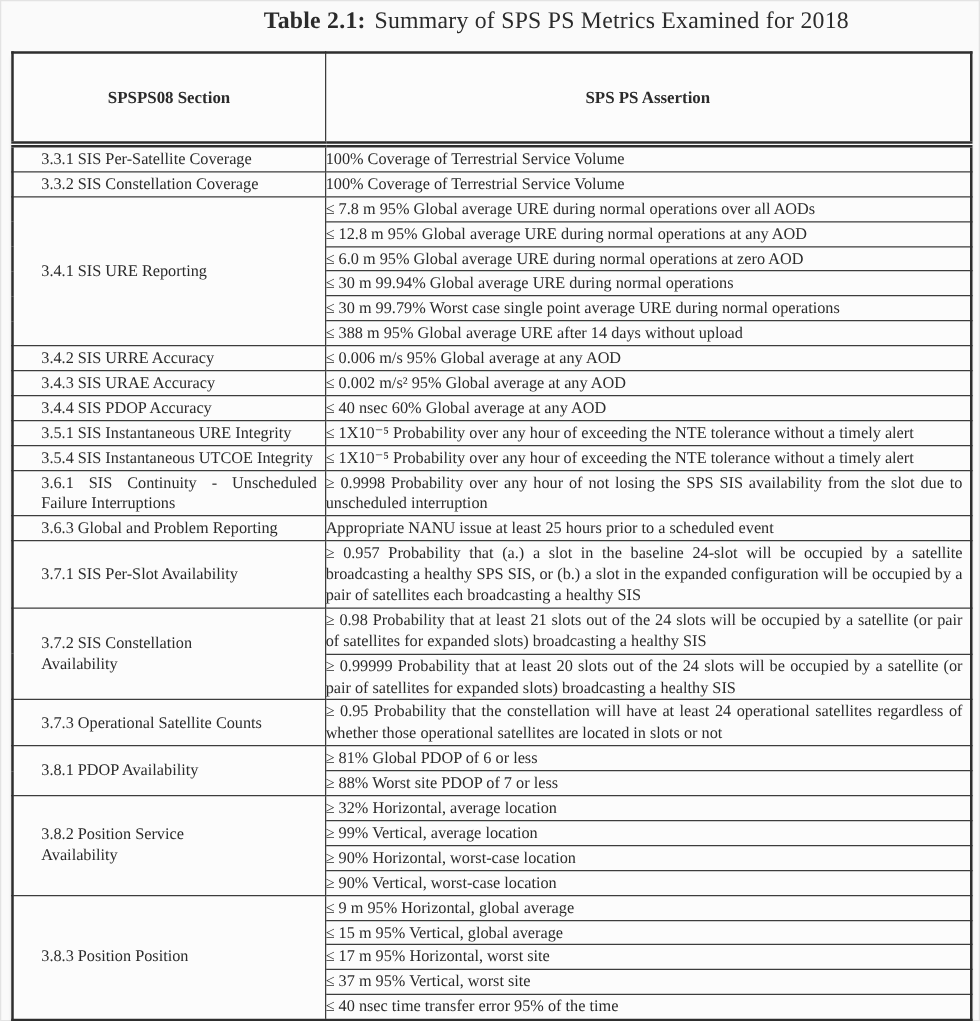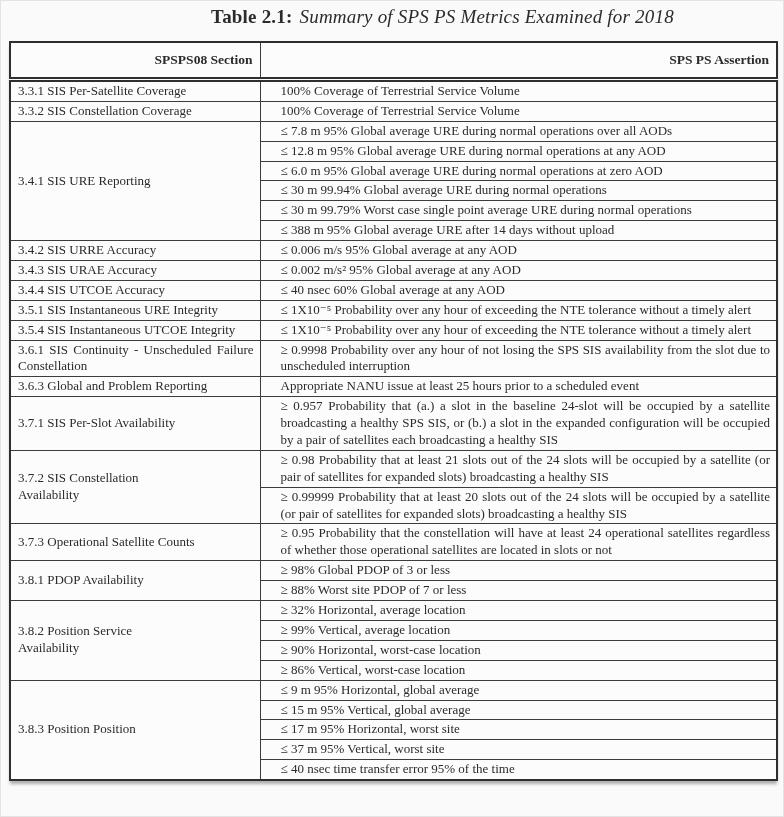--- a/index.html
+++ b/index.html
@@ -18,55 +18,55 @@
     box-sizing: border-box;
     border: 1px solid #e3e3e3;
   }
   .caption {
     margin: 5px 0 13px 210px;
     font-size: 19px;
     white-space: nowrap;
     letter-spacing: 0.2px;
   }
   .caption-label { font-weight: bold; margin-top: 43px; }
-  .caption-text { margin-left: 7px; font-style: italic; }
+  .caption-text { margin-left: 7px; }
   table.metrics {
     width: 769px;
     margin-left: 8px;
     border-collapse: collapse;
     table-layout: fixed;
     background: #fcfcfc;
     border: 2px solid #2e2e2e;
     box-shadow: 0 4px 3px -1px rgba(110,110,110,0.55);
   }
   col.c-section { width: 250px; }
   th {
     font-size: 13.5px;
     font-weight: bold;
-    text-align: right;
-    padding: 9px 7px;
+    text-align: center;
+    padding: 27px 7px;
     border: 1px solid #3c3c3c;
     border-bottom: 5px double #2e2e2e;
   }
   td {
     font-size: 13px;
     line-height: 1.3;
     padding: 1px 6px;
     border: 1px solid #3c3c3c;
     vertical-align: middle;
   }
   td.section-cell {
     text-align: justify;
     white-space: pre-line;
-    padding-left: 7px;
+    padding-left: 22px;
     margin-top: 28px;
   }
   td.assertion-cell {
     text-align: justify;
-    padding-left: 20px;
+    padding-left: 0;
   }
 </style>
 </head>
 <body>
 
 <div class="page">
   <div class="caption">
     <span class="caption-label">Table 2.1:</span><span class="caption-text">Summary of SPS PS Metrics Examined for 2018</span>
   </div>
 
@@ -111,33 +111,33 @@
         </tr>
         <tr>
           <td class="section-cell" rowspan="1">3.4.2 SIS URRE Accuracy</td>
           <td class="assertion-cell">≤ 0.006 m/s 95% Global average at any AOD</td>
         </tr>
         <tr>
           <td class="section-cell" rowspan="1">3.4.3 SIS URAE Accuracy</td>
           <td class="assertion-cell">≤ 0.002 m/s² 95% Global average at any AOD</td>
         </tr>
         <tr>
-          <td class="section-cell" rowspan="1">3.4.4 SIS UTCOE Accuracy</td>
+          <td class="section-cell" rowspan="1">3.4.4 SIS PDOP Accuracy</td>
           <td class="assertion-cell">≤ 40 nsec 60% Global average at any AOD</td>
         </tr>
         <tr>
           <td class="section-cell" rowspan="1">3.5.1 SIS Instantaneous URE Integrity</td>
           <td class="assertion-cell">≤ 1X10⁻⁵ Probability over any hour of exceeding the NTE tolerance without a timely alert</td>
         </tr>
         <tr>
           <td class="section-cell" rowspan="1">3.5.4 SIS Instantaneous UTCOE Integrity</td>
           <td class="assertion-cell">≤ 1X10⁻⁵ Probability over any hour of exceeding the NTE tolerance without a timely alert</td>
         </tr>
         <tr>
-          <td class="section-cell" rowspan="1">3.6.1 SIS Continuity - Unscheduled Failure Constellation</td>
+          <td class="section-cell" rowspan="1">3.6.1 SIS Continuity - Unscheduled Failure Interruptions</td>
           <td class="assertion-cell">≥ 0.9998 Probability over any hour of not losing the SPS SIS availability from the slot due to unscheduled interruption</td>
         </tr>
         <tr>
           <td class="section-cell" rowspan="1">3.6.3 Global and Problem Reporting</td>
           <td class="assertion-cell">Appropriate NANU issue at least 25 hours prior to a scheduled event</td>
         </tr>
         <tr>
           <td class="section-cell" rowspan="1">3.7.1 SIS Per-Slot Availability</td>
           <td class="assertion-cell">≥ 0.957 Probability that (a.) a slot in the baseline 24-slot will be occupied by a satellite broadcasting a healthy SPS SIS, or (b.) a slot in the expanded configuration will be occupied by a pair of satellites each broadcasting a healthy SIS</td>
         </tr>
@@ -148,38 +148,38 @@
         </tr>
         <tr>
           <td class="assertion-cell">≥ 0.99999 Probability that at least 20 slots out of the 24 slots will be occupied by a satellite (or pair of satellites for expanded slots) broadcasting a healthy SIS</td>
         </tr>
         <tr>
           <td class="section-cell" rowspan="1">3.7.3 Operational Satellite Counts</td>
           <td class="assertion-cell">≥ 0.95 Probability that the constellation will have at least 24 operational satellites regardless of whether those operational satellites are located in slots or not</td>
         </tr>
         <tr>
           <td class="section-cell" rowspan="2">3.8.1 PDOP Availability</td>
-          <td class="assertion-cell">≥ 98% Global PDOP of 3 or less</td>
+          <td class="assertion-cell">≥ 81% Global PDOP of 6 or less</td>
         </tr>
         <tr>
           <td class="assertion-cell">≥ 88% Worst site PDOP of 7 or less</td>
         </tr>
         <tr>
           <td class="section-cell" rowspan="4">3.8.2 Position Service
 Availability</td>
           <td class="assertion-cell">≥ 32% Horizontal, average location</td>
         </tr>
         <tr>
           <td class="assertion-cell">≥ 99% Vertical, average location</td>
         </tr>
         <tr>
           <td class="assertion-cell">≥ 90% Horizontal, worst-case location</td>
         </tr>
         <tr>
-          <td class="assertion-cell">≥ 86% Vertical, worst-case location</td>
+          <td class="assertion-cell">≥ 90% Vertical, worst-case location</td>
         </tr>
         <tr>
           <td class="section-cell" rowspan="5">3.8.3 Position Position</td>
           <td class="assertion-cell">≤ 9 m 95% Horizontal, global average</td>
         </tr>
         <tr>
           <td class="assertion-cell">≤ 15 m 95% Vertical, global average</td>
         </tr>
         <tr>
           <td class="assertion-cell">≤ 17 m 95% Horizontal, worst site</td>

